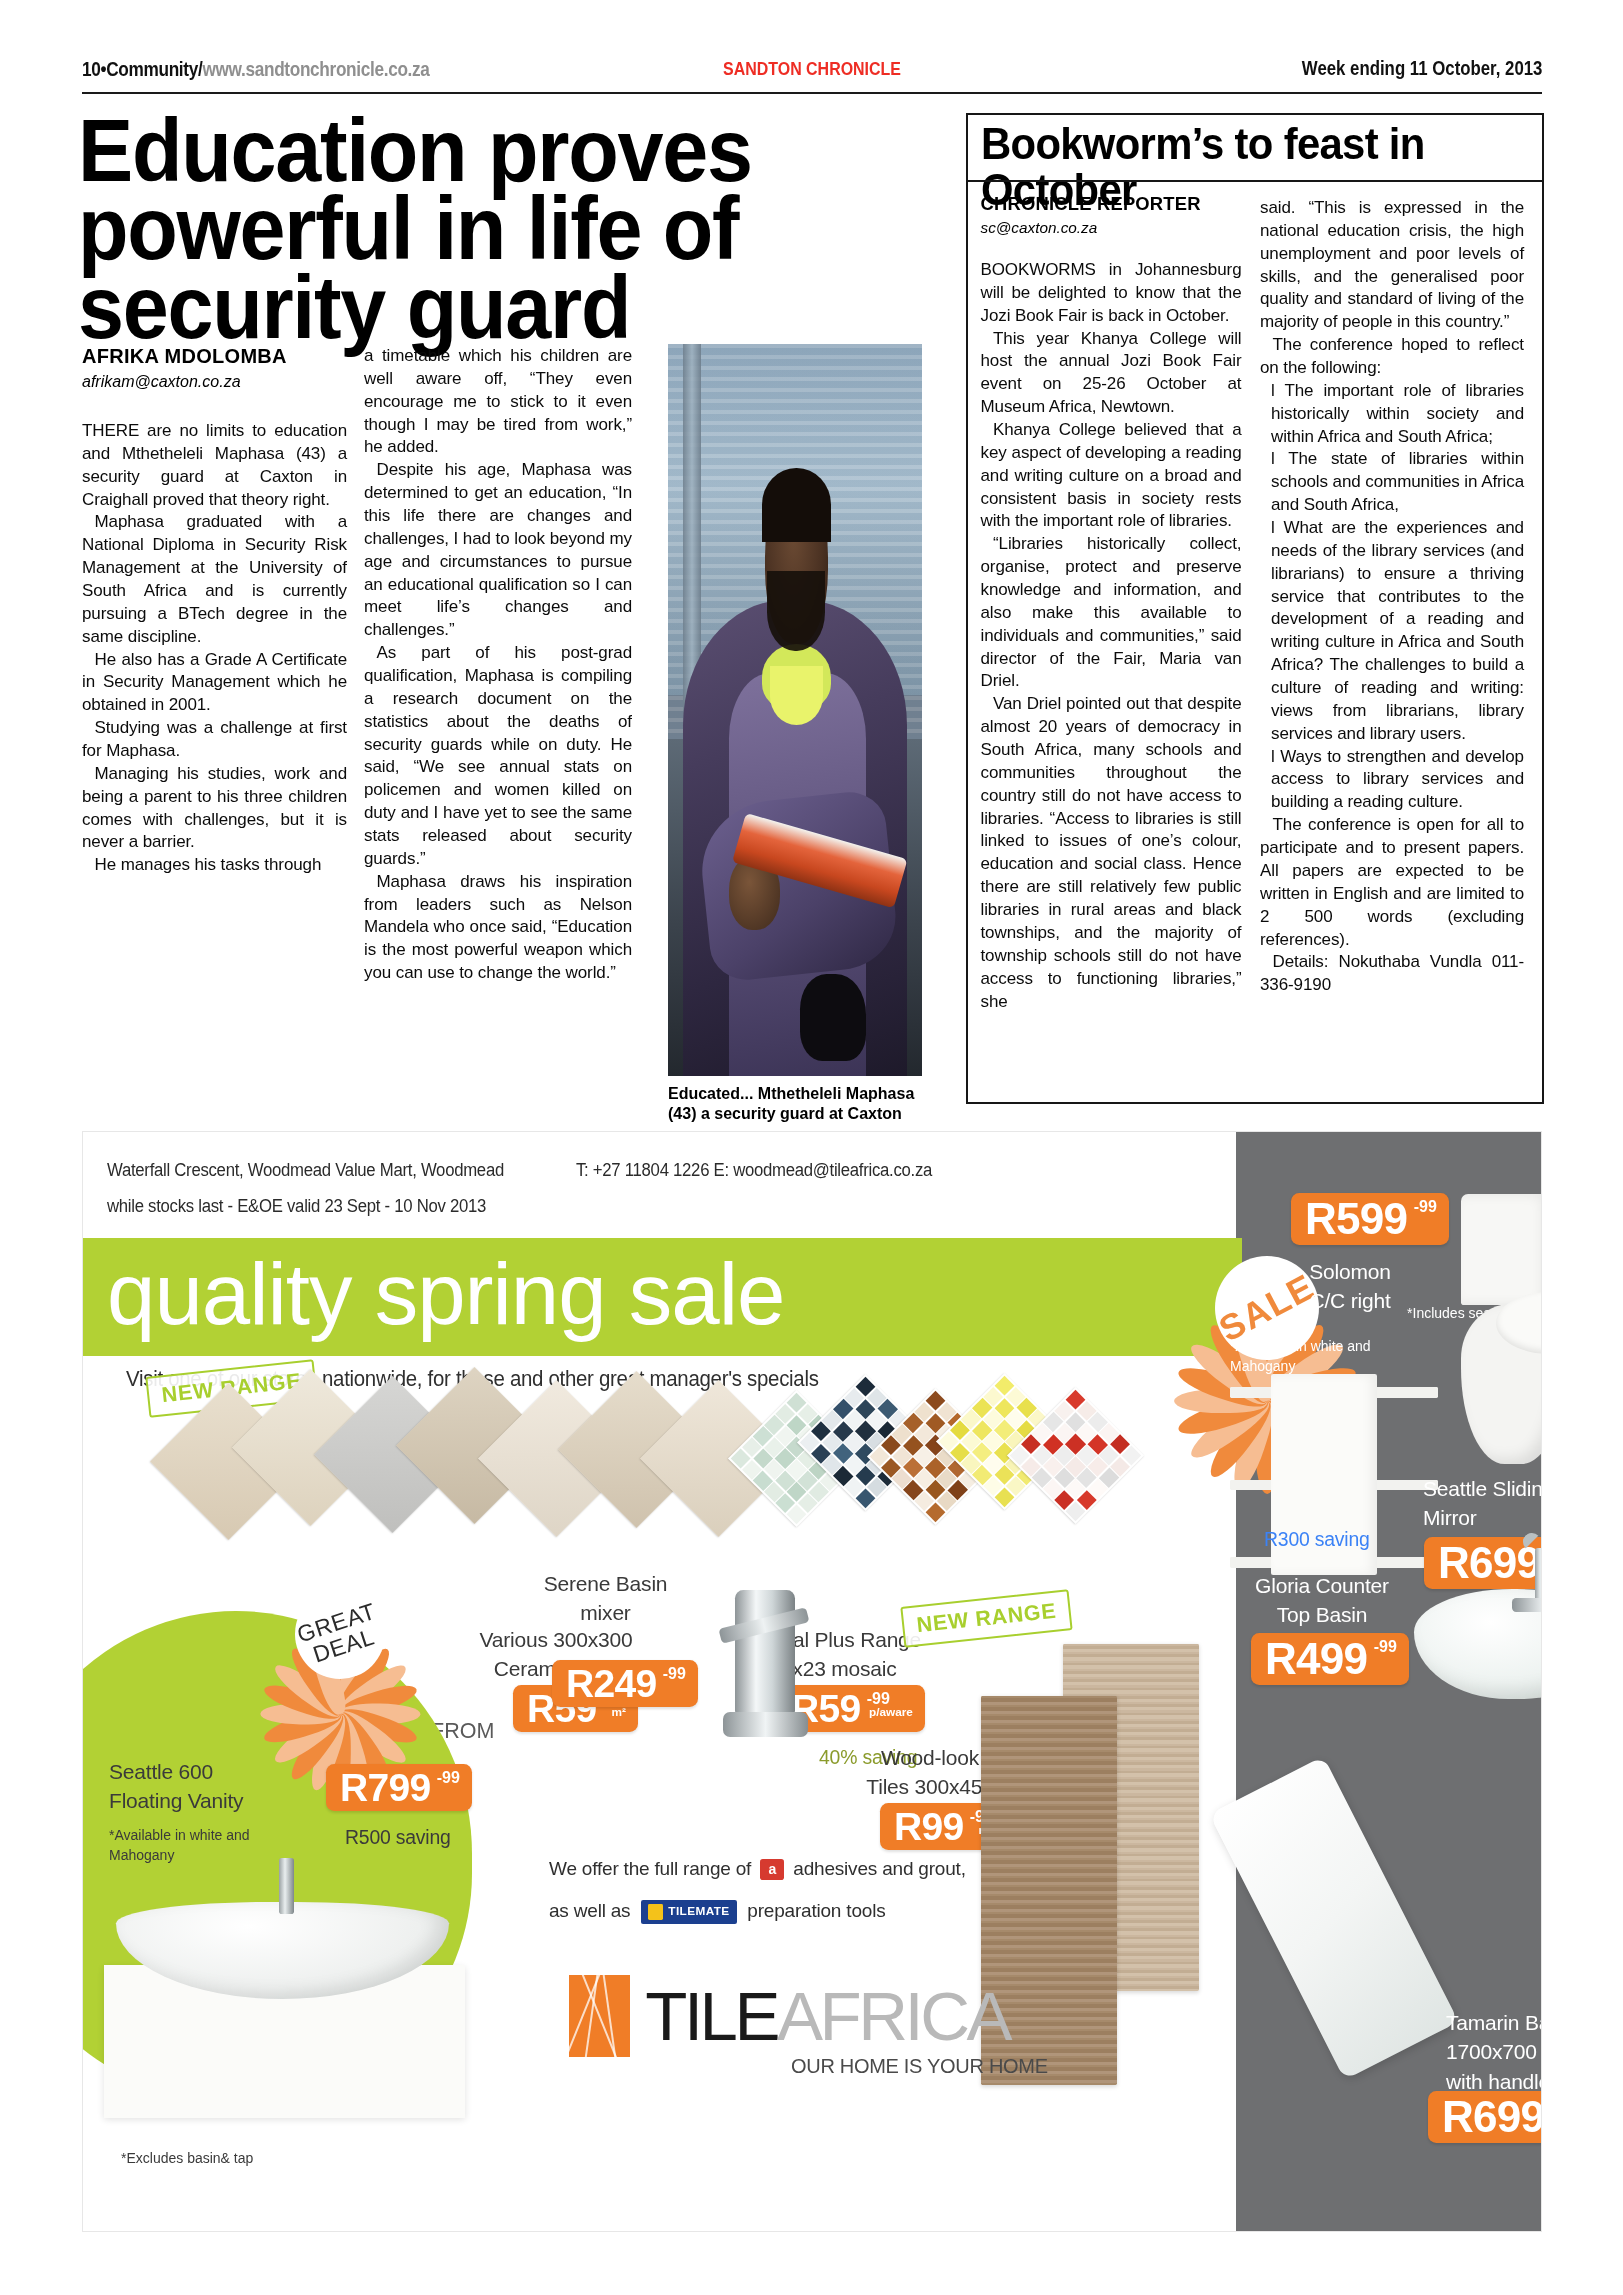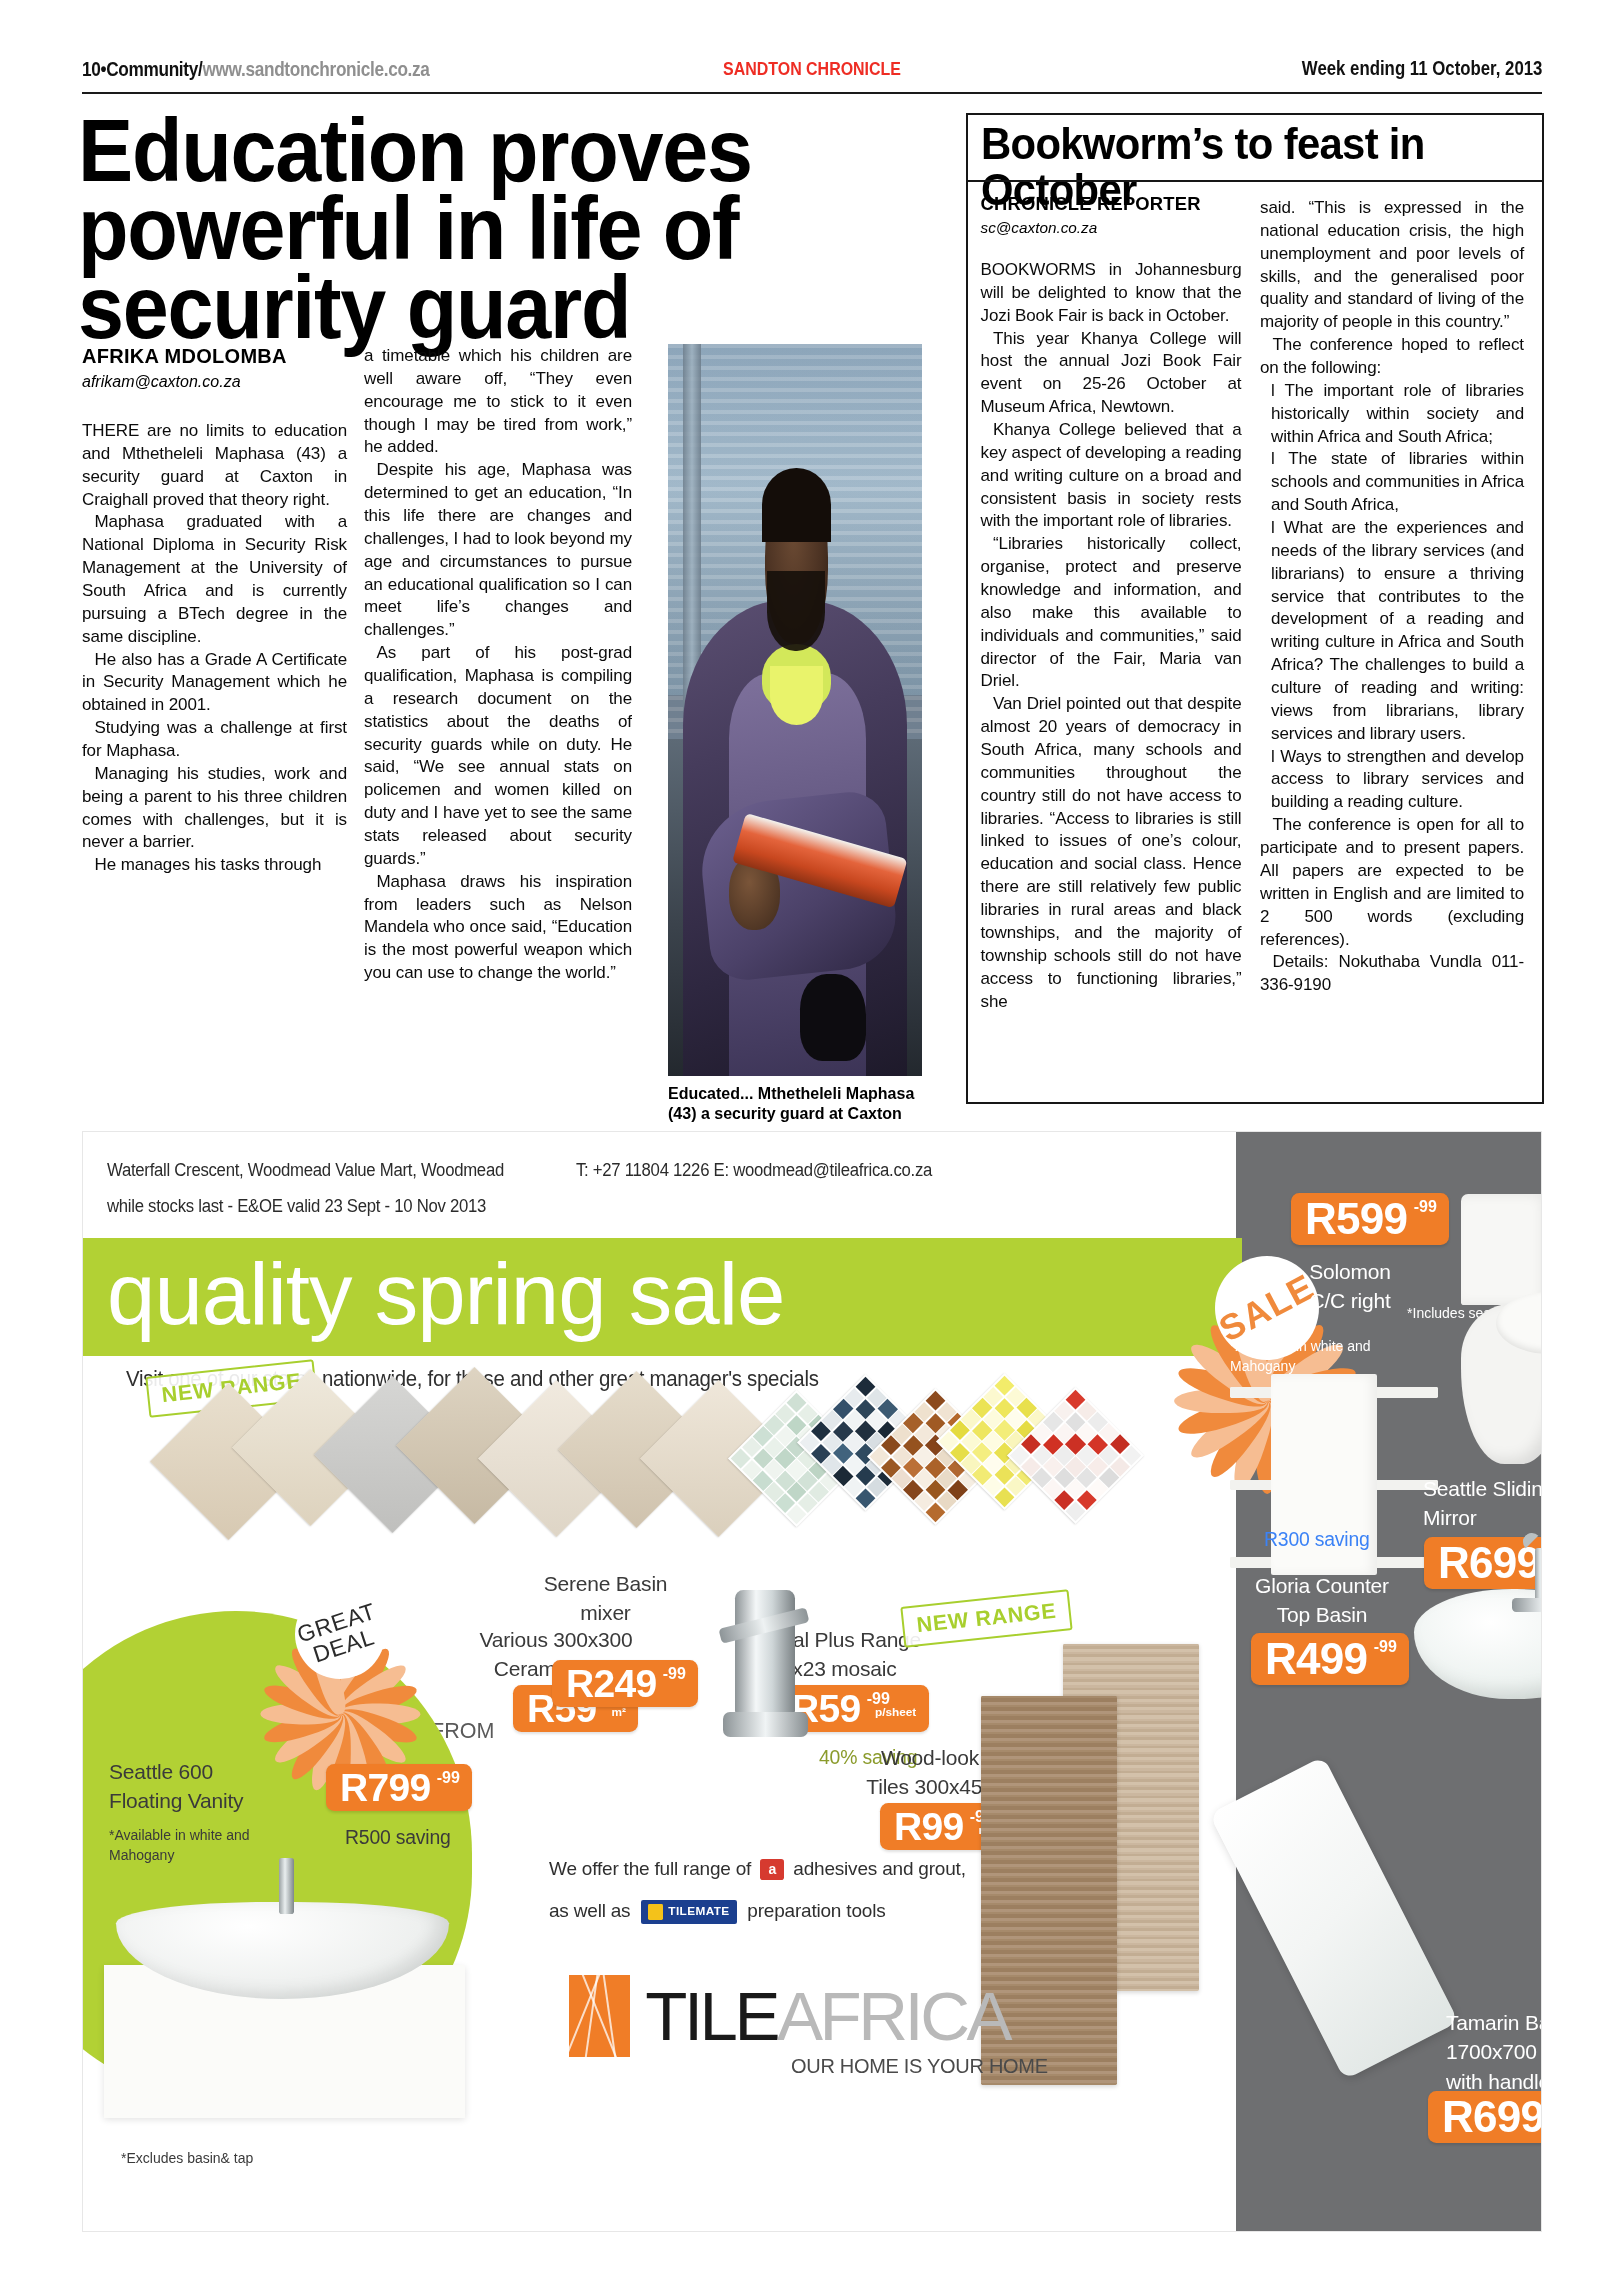--- a/index.html
+++ b/index.html
@@ -380,21 +380,21 @@
     border-radius: 8.3px;
     padding: 4.2px 12.5px 4.2px 14px;
     display: flex; align-items: flex-start;
     font-family: "Liberation Sans", sans-serif;
     font-weight: bold;
     white-space: nowrap;
     box-shadow: 0 1.4px 2.8px rgba(0,0,0,.12);
   }
   .price .amt { font-size: 39px; line-height: 1.0; letter-spacing: -0.7px; }
   .price .sup { font-size: 16px; line-height: 1; margin-left: 2.8px; margin-top: 2.1px; }
-  .price .unit { font-size: 11.8px; line-height: 1; margin-left: 11px; align-self: flex-end; margin-bottom: 2.1px; }
+  .price .unit { font-size: 11.8px; line-height: 1; margin-left: 5px; align-self: flex-end; margin-bottom: 2.1px; }
   .price .supwrap { display: flex; flex-direction: column; margin-left: 3.5px; }
   .price.big .amt { font-size: 44px; }
 
   .prodlabel {
     position: absolute;
     font-family: "Liberation Sans", sans-serif;
     font-size: 21px;
     line-height: 1.4;
     color: #3a3a3a;
     letter-spacing: -0.2px;
@@ -919,21 +919,21 @@
     </div>
 
     <div class="prodlabel center" style="left:625px; top:493px; width:250px;">
       <div>Crystal Plus Range</div>
       <div>23x23 mosaic</div>
     </div>
     <div class="price" style="left:694px; top:553px;">
       <span class="amt">R59</span>
       <span class="supwrap">
         <span class="sup">-99</span>
-        <span class="unit">p/sheet</span>
+        <span class="unit">p/aware</span>
       </span>
     </div>
     <div class="saving" style="left:736px; top:614px;">40% saving</div>
 
     <div class="green-blob"></div>
 
     <div class="sunburst" id="deal-burst">
       <div class="petal" style="transform:rotate(0deg)"></div>
       <div class="petal" style="transform:rotate(18deg)"></div>
       <div class="petal" style="transform:rotate(36deg)"></div>

